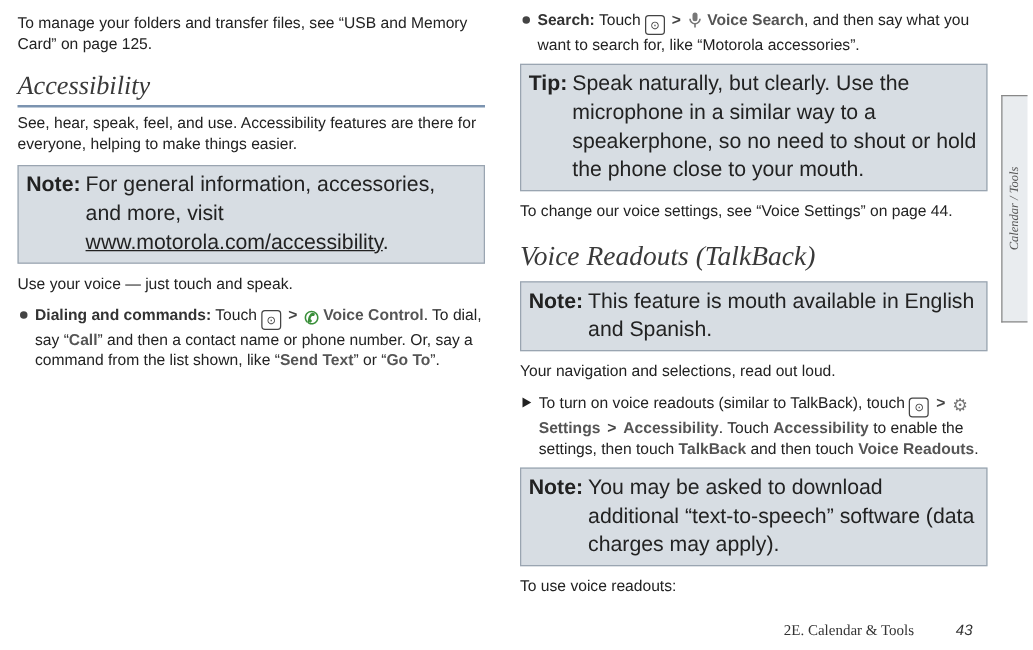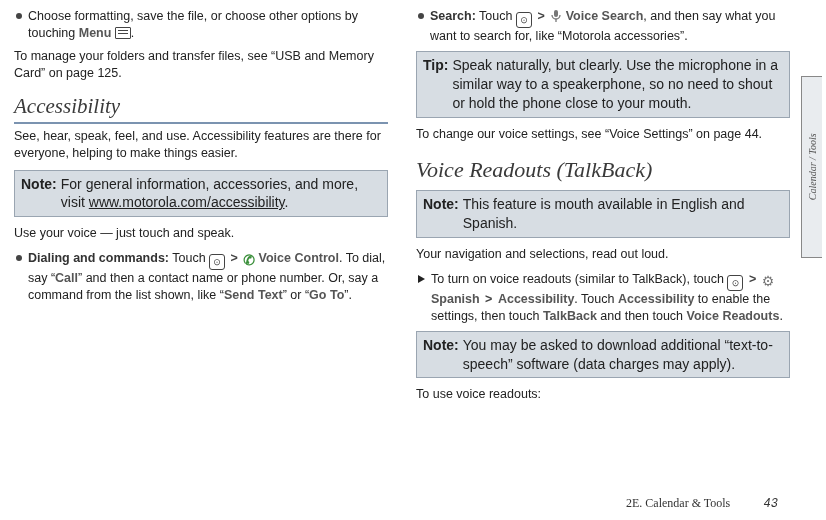--- a/index.html
+++ b/index.html
@@ -37,21 +37,21 @@
     font-family:Georgia,'Times New Roman',serif;
     font-style:italic;
     font-size:22px;
     color:#3a3a3a;
     margin:12px 0 6px 0;
   }
   .note-box{
     border:1px solid #9aa5b1;
     background:#d7dde3;
     padding:4px 6px;
-    font-size:14px;
+    font-size:17px;
     margin:6px 0 8px 0;
     display:flex;
     gap:4px;
   }
   .note-label{font-weight:bold;white-space:nowrap;}
   .bold{font-weight:bold;color:#333;text-align:center;}
   .gbold{font-weight:bold;color:#555;}
   .ul{text-decoration:underline;}
   .icon-sq{
     display:inline-flex;align-items:center;justify-content:center;
@@ -82,37 +82,29 @@
     color:#555;
     display:flex;align-items:center;justify-content:center;
   }
   .side-tab span{transform:rotate(-90deg);white-space:nowrap;font-style:italic;font-family:Georgia,serif;}
   .footer{
     position:absolute;bottom:8px;left:0;right:0;
     text-align:right;padding-right:48px;
     font-size:12px;color:#333;
   }
   .footer .sec{font-family:Georgia,serif;margin-right:30px;}
-  .footer .pg{font-style:italic;font-family:Liberation Mono, monospace;}
+  .footer .pg{font-style:italic;font-family:Liberation Sans, sans-serif;}
 </style>
 </head>
 <body>
 
 <div class="page">
 
   <div class="col">
 
-    <div class="bullet-row">
-      <span class="bullet-dot"></span>
-      <div>
-        <span>Choose formatting, save the file, or choose other options by touching </span>
-        <span class="gbold">Menu</span>
-        <span> </span><span class="icon-menu"></span><span>.</span>
-      </div>
-    </div>
 
     <p>To manage your folders and transfer files, see “USB and Memory Card” on page 125.</p>
 
     <div class="section-title">Accessibility</div>
     <p>See, hear, speak, feel, and use. Accessibility features are there for everyone, helping to make things easier.</p>
 
     <div class="note-box">
       <span class="note-label">Note:</span>
       <span>
         <span>For general information, accessories, and more, visit </span><span class="ul">www.motorola.com/accessibility</span><span>.</span>
@@ -165,21 +157,21 @@
     </div>
 
     <p>Your navigation and selections, read out loud.</p>
 
     <div class="bullet-row">
       <span class="tri"></span>
       <div>
         <span>To turn on voice readouts (similar to TalkBack), touch </span><span class="icon-sq">⊙</span>
         <span class="gt">&gt;</span>
         <span class="icon-gear">⚙</span>
-        <span> </span><span class="gbold">Spanish</span>
+        <span> </span><span class="gbold">Settings</span>
         <span class="gt">&gt;</span>
         <span class="gbold">Accessibility</span><span>. Touch </span><span class="gbold">Accessibility</span><span> to enable the settings, then touch </span><span class="gbold">TalkBack</span><span> and then touch </span><span class="gbold">Voice Readouts</span><span>.</span>
       </div>
     </div>
 
     <div class="note-box">
       <span class="note-label">Note:</span>
       <span>You may be asked to download additional “text-to-speech” software (data charges may apply).</span>
     </div>
 

